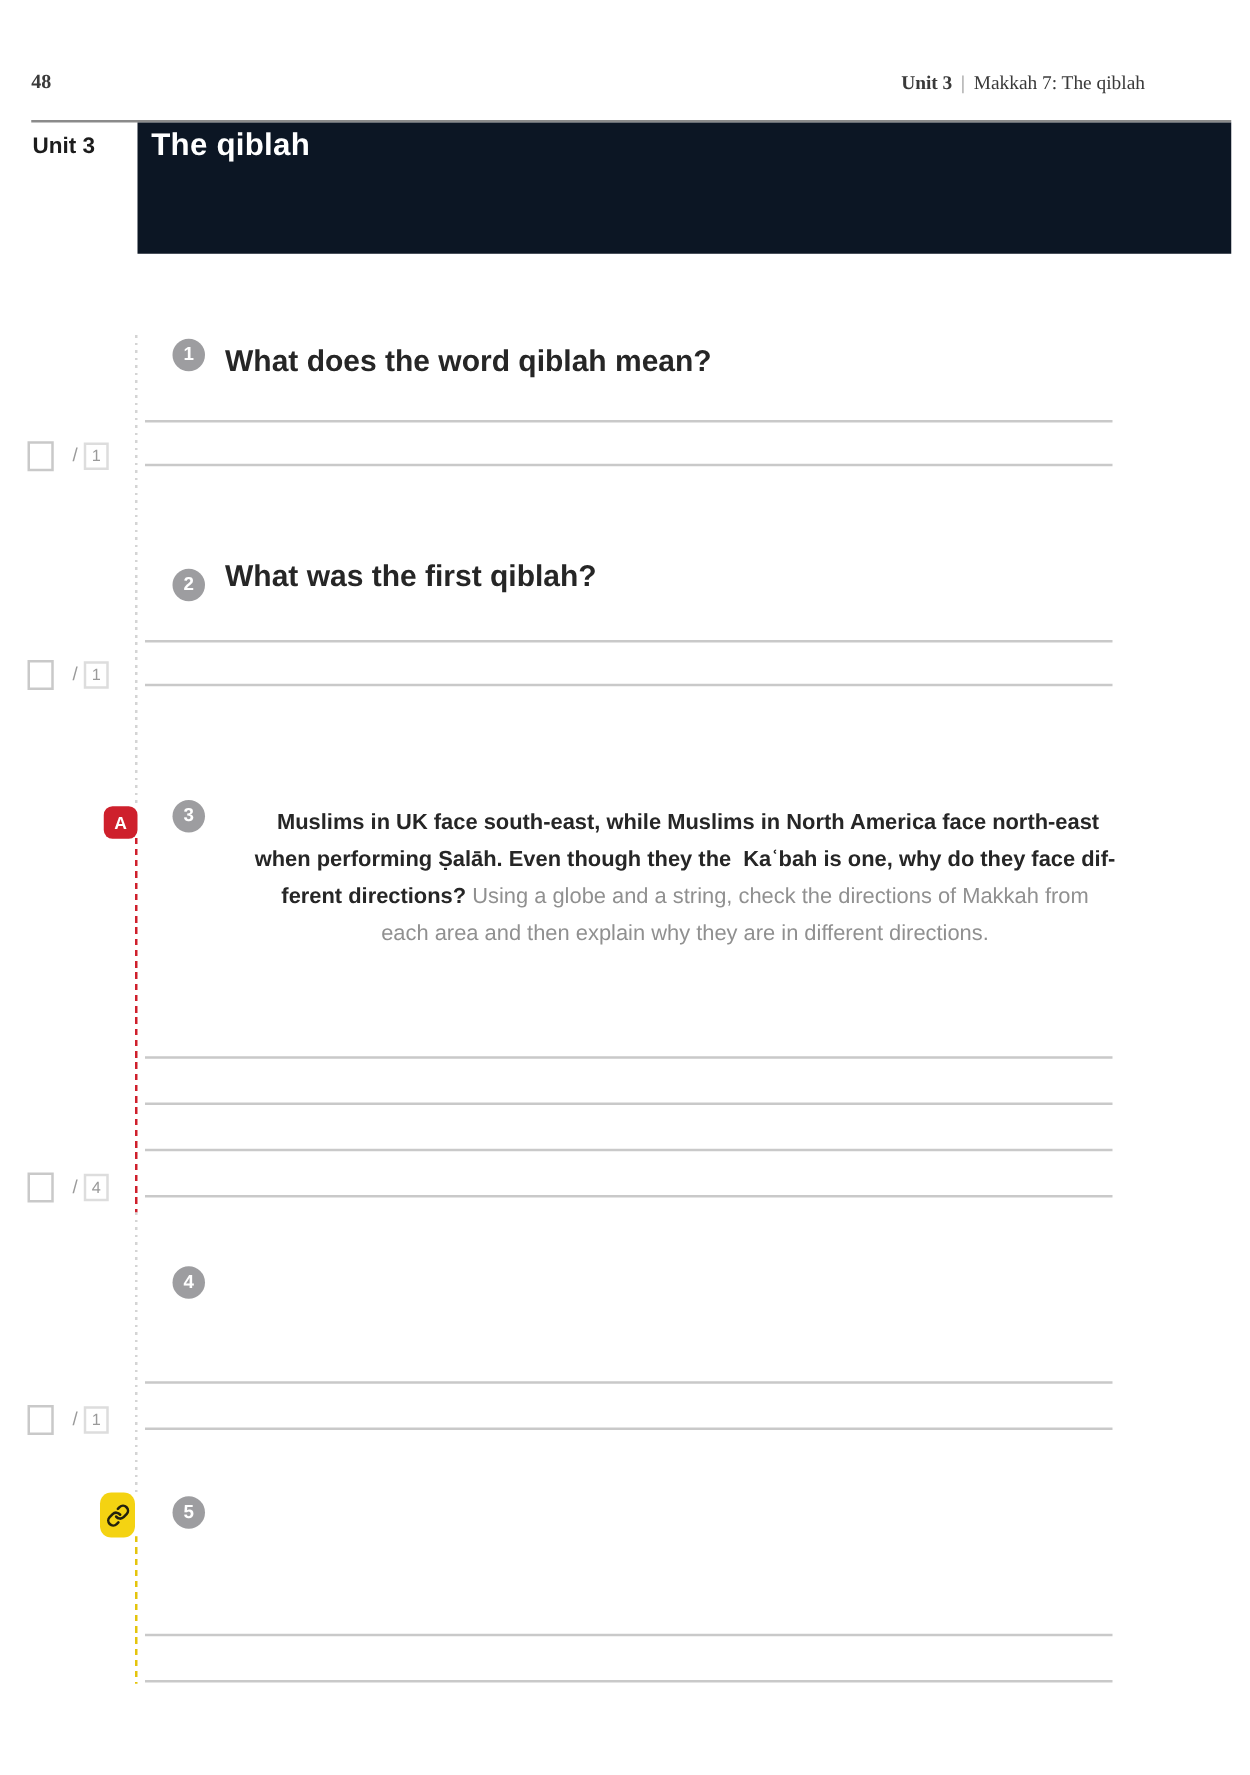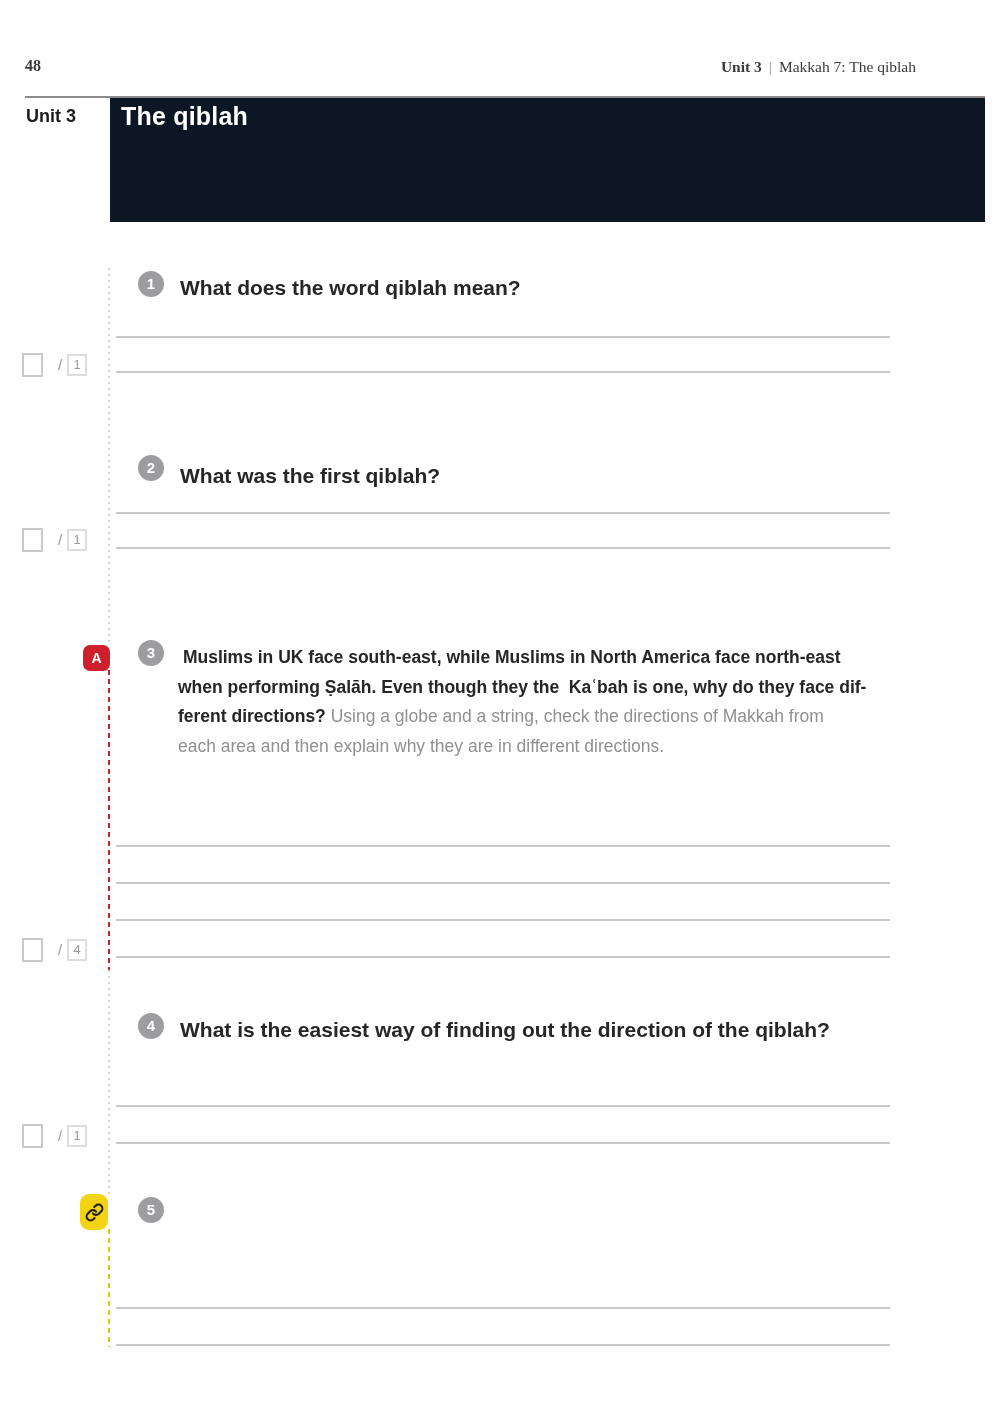--- a/index.html
+++ b/index.html
@@ -11,40 +11,40 @@
                font-size:16px;font-weight:bold;color:#3a3a3a;}
   .running-head{position:absolute;right:84px;top:58px;font-family:"Liberation Serif","DejaVu Serif",serif;
                 font-size:15.5px;color:#3a3a3a;}
   .running-head .rh-unit{font-weight:bold;}
   .running-head .rh-sep{color:#8a8a8a;padding:0 7px;}
 
   .header-rule{position:absolute;left:25px;top:96px;width:960px;height:2px;background:#8b8b8b;}
 
   
   .unit-label{position:absolute;left:26px;top:106px;font-size:18px;font-weight:bold;color:#1c1c1c;}
-  .title-banner{position:absolute;left:110px;top:98px;width:875px;height:124px;background:#0c1624;}
+  .title-banner{position:absolute;left:110px;top:98px;width:875px;height:105px;background:#0c1624;}
   .banner-title{position:absolute;left:11px;top:4px;font-size:25px;font-weight:bold;color:#ffffff;letter-spacing:.2px;}
 
   
   .vguide{position:absolute;left:108px;width:2px;}
   .vg-gray1{top:268px;height:377px;background-image:repeating-linear-gradient(to bottom,#d4d4d4 0 2px,transparent 2px 6px);}
   .vg-red{top:670px;height:300px;background-image:repeating-linear-gradient(to bottom,#cf1f2b 0 5px,transparent 5px 9px);}
   .vg-gray2{top:970px;height:224px;background-image:repeating-linear-gradient(to bottom,#d4d4d4 0 2px,transparent 2px 6px);}
   .vg-yellow{top:1229px;height:118px;background-image:repeating-linear-gradient(to bottom,#e4c40c 0 5px,transparent 5px 9px);}
 
   
   .qcircle{position:absolute;left:138px;width:26px;height:26px;border-radius:50%;background:#9d9da0;
            color:#ffffff;font-size:15px;font-weight:bold;text-align:center;line-height:26px;}
   .qc1{top:271px;} .qc2{top:455px;} .qc3{top:640px;} .qc4{top:1013px;} .qc5{top:1197px;}
 
   
-  .qtext{position:absolute;left:180px;font-size:21px;font-weight:bold;color:#262626;}
-  .qt1{top:276px;} .qt2{top:464px;} .qt4{top:1018px;} .qt5{top:1202px;}
+  .qtext{position:absolute;left:180px;font-size:24px;font-weight:bold;color:#262626;}
+  .qt1{top:276px;} .qt2{top:448px;} .qt4{top:1018px;} .qt5{top:1202px;}
   .q3-text{position:absolute;left:178px;top:643px;width:740px;font-size:17.5px;line-height:29.5px;
-           white-space:pre-wrap;}
+           white-space:pre-wrap;text-align:center;}
   .q3-bold{font-weight:bold;color:#262626;}
   .q3-gray{font-weight:normal;color:#909090;}
 
   
   .ansline{position:absolute;left:116px;width:774px;height:2px;background:#c9c9c9;}
 
   
   .scorebox{position:absolute;left:22px;width:21px;height:24px;border:2px solid #c9c9c9;box-sizing:border-box;background:transparent;}
   .score-slash{position:absolute;left:58px;font-size:15px;color:#9a9a9a;}
   .marksbox{position:absolute;left:67px;width:20px;height:22px;border:2px solid #dddddd;box-sizing:border-box;
@@ -106,21 +106,20 @@
 each area and then explain why they are in different directions.</span></div>
   <div class="ansline" style="top:845px;"></div>
   <div class="ansline" style="top:882px;"></div>
   <div class="ansline" style="top:919px;"></div>
   <div class="ansline" style="top:956px;"></div>
   <div class="scorebox sy3"></div>
   <div class="score-slash sy3s">/</div>
   <div class="marksbox sy3m">4</div>
 
   <div class="qcircle qc4">4</div>
-  <div class="qtext qt4">What is the easiest way of finding out the direction of the qiblah?</div>
   <div class="ansline" style="top:1105px;"></div>
   <div class="ansline" style="top:1142px;"></div>
   <div class="scorebox sy4"></div>
   <div class="score-slash sy4s">/</div>
   <div class="marksbox sy4m">1</div>
 
   <div class="badge-link">
     <span>
       <svg width="19" height="19" viewBox="0 0 24 24" fill="none" stroke="#23220e" stroke-width="2.6" stroke-linecap="round" stroke-linejoin="round">
         <path d="M10 13a5 5 0 0 0 7.54.54l3-3a5 5 0 0 0-7.07-7.07l-1.72 1.71"></path>

